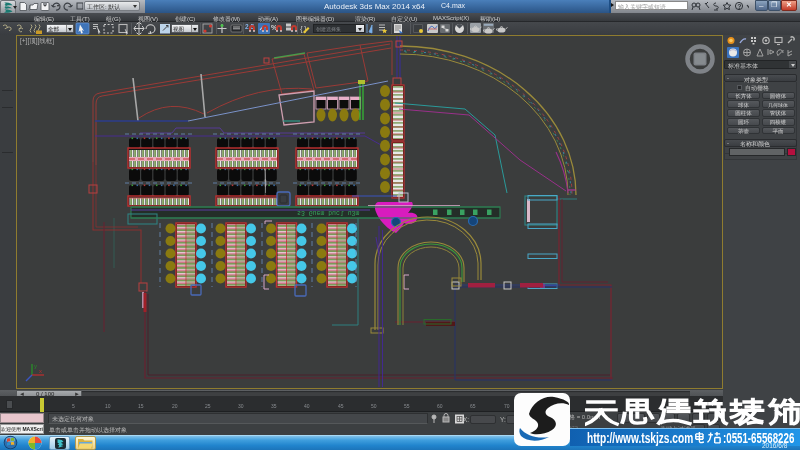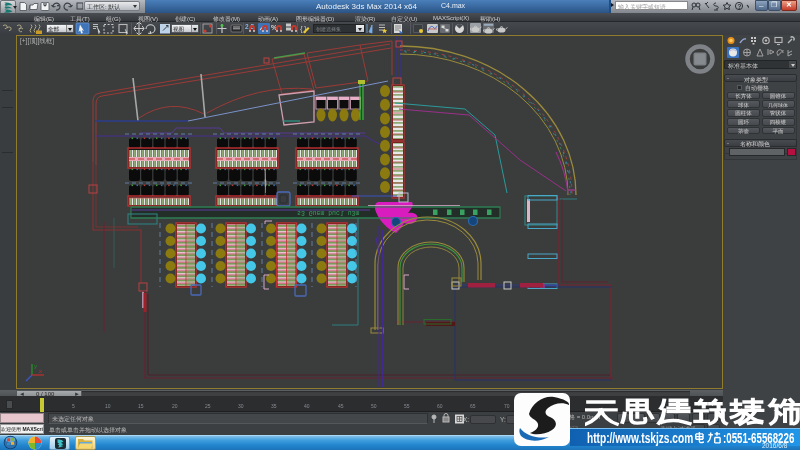--- a/index.html
+++ b/index.html
@@ -3,21 +3,21 @@
 *{margin:0;padding:0;box-sizing:border-box}
 html,body{width:800px;height:450px;overflow:hidden}
 body{font-family:"Liberation Sans",sans-serif;position:relative;background:#3c3f41}
 .a{position:absolute}
 .tx{position:absolute;white-space:nowrap}
 </style></head>
 <body>
 
 <div class="a" style="left:0;top:0;width:800px;height:13px;background:linear-gradient(#b6bac0,#82868d)"></div>
 <div class="a" style="left:145px;top:0;width:464px;height:13px;background:linear-gradient(#4a7fba,#2a5486)"></div>
-<div class="tx" style="left:316px;top:2px;font-size:8px;color:#eaf0f8">Autodesk 3ds Max  2014 x64</div>
+<div class="tx" style="left:324px;top:2px;font-size:8px;color:#eaf0f8">Autodesk 3ds Max  2014 x64</div>
 <div class="tx" style="left:441px;top:2px;font-size:7px;color:#eaf0f8">C4.max</div>
 <div class="a" style="left:0;top:0;width:16px;height:15px;background:linear-gradient(#d8dadd,#8e9298);border:1px solid #6e7278;border-radius:2px"></div>
 <svg class="a" style="left:1px;top:1px" width="13" height="13" viewBox="0 0 13 13">
     <path d="M3,1.5 C8,1 11,2.5 11.5,4.5 C9,4 6,4.2 4,5.5 C7,5.2 10,5.8 11.5,7.5 C9,7.2 6,7.4 4,8.5 C7,8.4 10,9 11.5,10.5 C9,11.8 5,12 3,11.5 C5.5,10.5 5.5,9.5 3.5,8.8 C5,8 5,7 3.5,6.2 C5,5.5 5,4.5 3.5,3.8 C5,3 5,2.2 3,1.5 Z" fill="#1a7a72"></path>
   </svg>
 <div class="a" style="left:13px;top:6px;border-left:2px solid transparent;border-right:2px solid transparent;border-top:3px solid #222"></div>
 <div id="qat">
     <svg class="a" style="left:19px;top:1px" width="64" height="11" viewBox="0 0 64 11">
 <path d="M1,1.5 h4.5 l2,2 v6 h-6.5 z" fill="#f2f3f5" stroke="#4a4e54" stroke-width="0.8"></path>
 <path d="M11,4 h3 l1,-1.5 h4 l-1,6 h-7 z M11,4 l-1,5 h1" fill="#f2f3f5" stroke="#4a4e54" stroke-width="0.8"></path>

